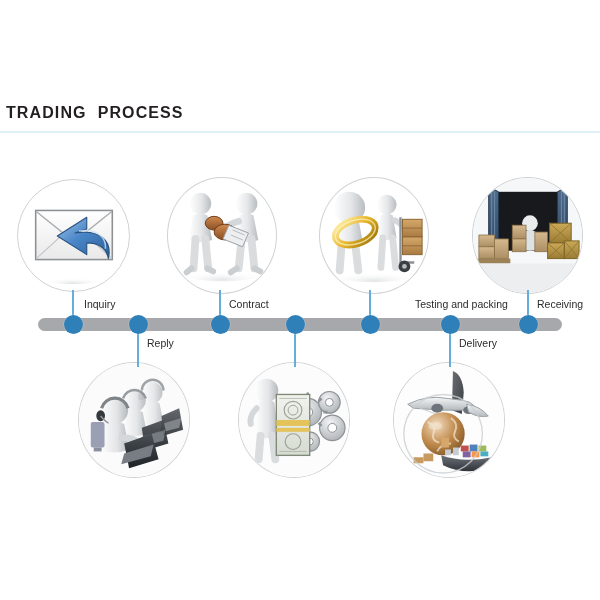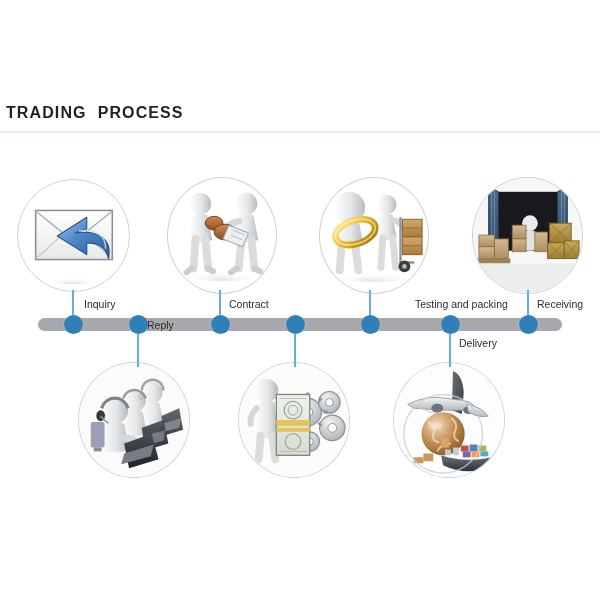--- a/index.html
+++ b/index.html
@@ -398,19 +398,19 @@
 
   <div class="node" style="left:73px;"></div>
   <div class="node" style="left:138px;"></div>
   <div class="node" style="left:220px;"></div>
   <div class="node" style="left:295px;"></div>
   <div class="node" style="left:370px;"></div>
   <div class="node" style="left:450px;"></div>
   <div class="node" style="left:528px;"></div>
 
   <div class="label" style="left:84px;  top:298px;">Inquiry</div>
-  <div class="label" style="left:147px; top:319px;">Reply</div>
+  <div class="label" style="left:147px; top:337px;">Reply</div>
   <div class="label" style="left:229px; top:298px;">Contract</div>
   <div class="label" style="left:379px; top:298px;margin-left:36px;">Testing and packing</div>
   <div class="label" style="left:459px; top:337px;text-align:center;">Delivery</div>
   <div class="label" style="left:537px; top:298px;text-align:right;">Receiving</div>
 
 </div>
 
 </body></html>

